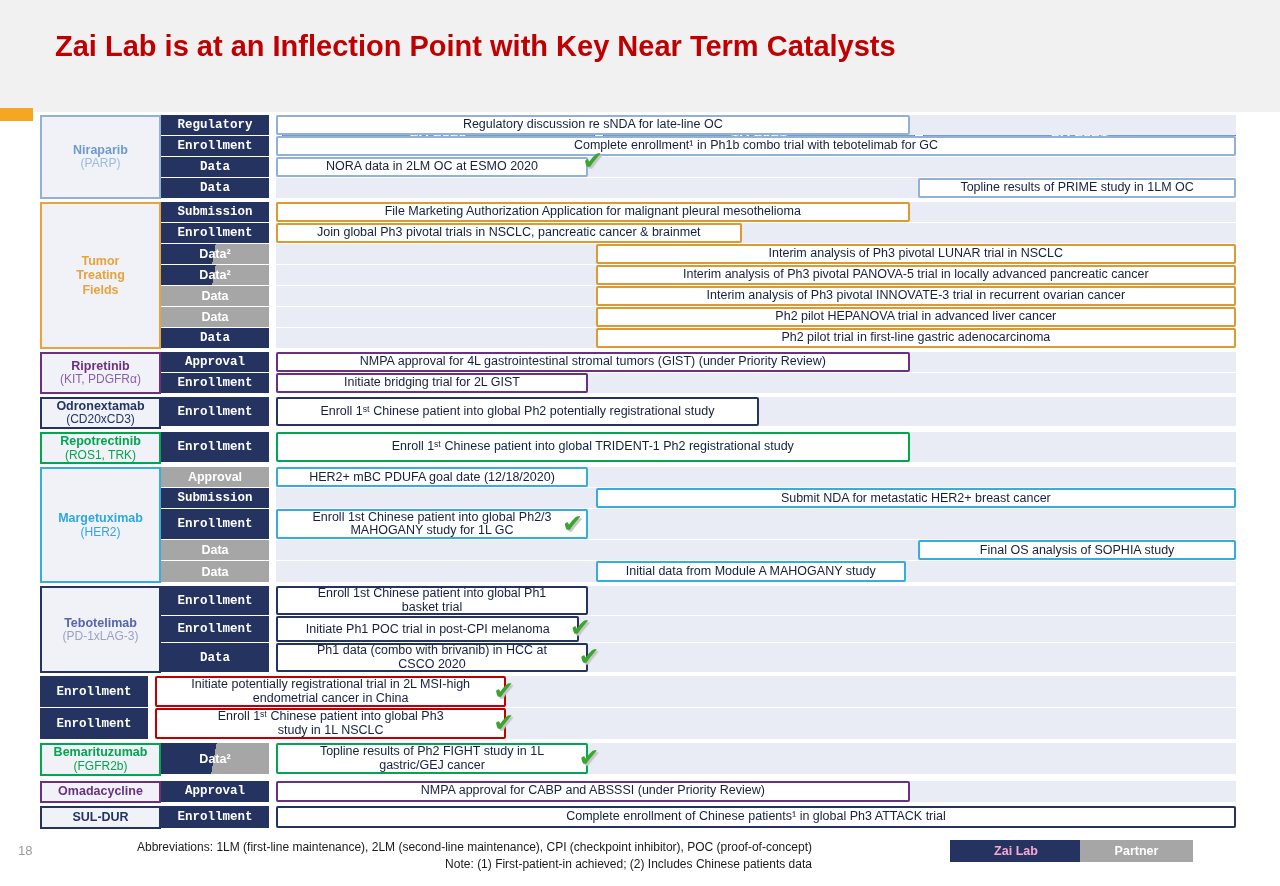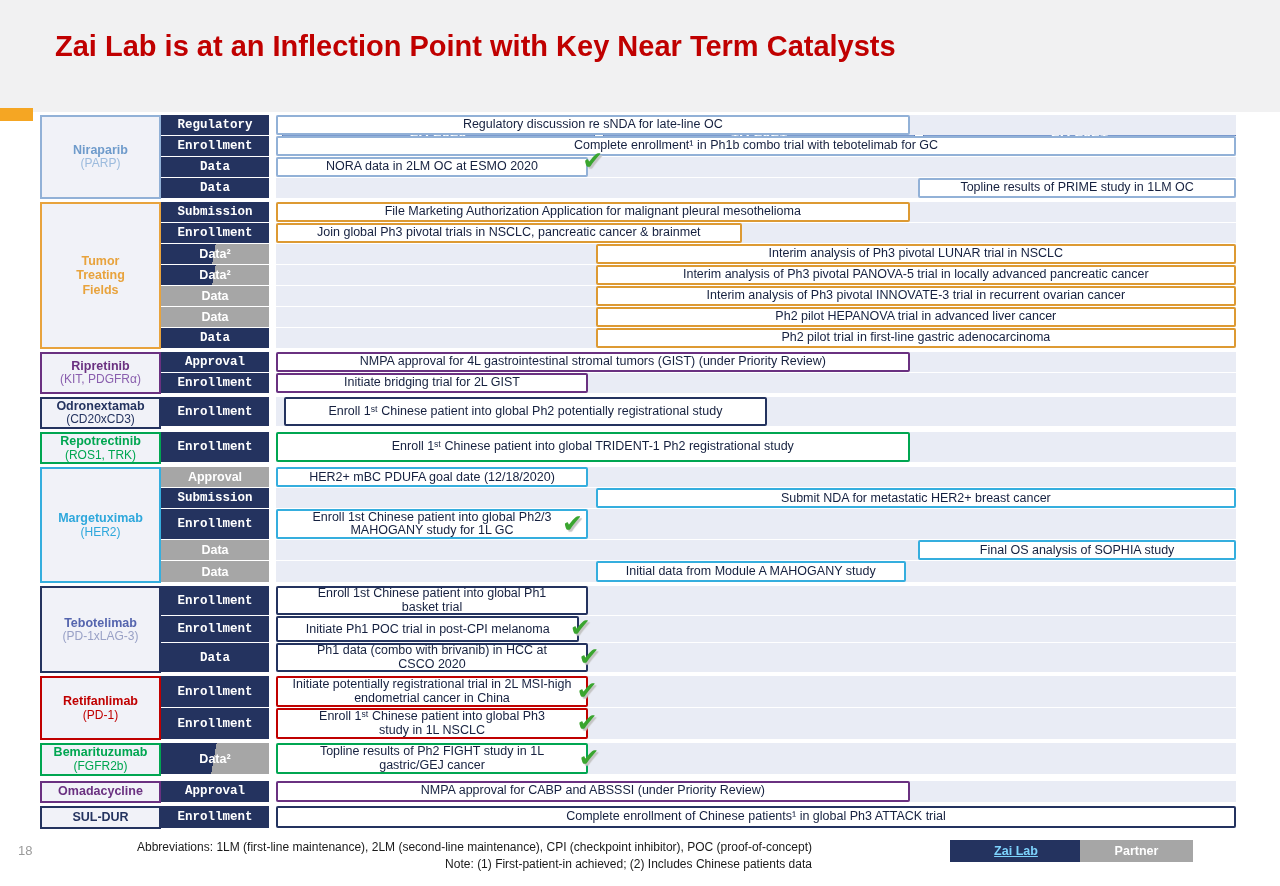--- a/index.html
+++ b/index.html
@@ -38,21 +38,21 @@
   .b-navy{border-color:#24335f;}
   .b-green{border-color:#00a651;}
   .b-cyan{border-color:#35aede;}
   .b-red{border-color:#c00000;}
   .check{position:absolute;font-size:25px;font-weight:bold;color:#3aa52f;
          text-shadow:2px 2px 1px #c4c4c4;z-index:5;line-height:1;}
 
   .footer-page{position:absolute;left:18px;top:843px;font-size:13px;color:#9a9a9a;}
   .footer-notes{position:absolute;left:137px;top:839px;font-size:12px;color:#1a1a1a;line-height:1.4;text-align:right;}
   .legend-zai{position:absolute;left:950px;top:840px;width:132px;height:22px;background:#24335f;
-              color:#7dd3fc;font-weight:bold;font-size:12.5px;display:flex;align-items:center;justify-content:center;text-decoration:underline;}
+              color:#f9a8d4;font-weight:bold;font-size:12.5px;display:flex;align-items:center;justify-content:center;}
   .legend-partner{position:absolute;left:1080px;top:840px;width:113px;height:22px;background:#a6a6a6;
               color:#fff;font-weight:bold;font-size:12.5px;display:flex;align-items:center;justify-content:center;}
 </style>
 </head>
 <body>
 
 <div class="slide">
   <div class="top-band"></div>
   <div class="orange-accent"></div>
   <div class="title">Zai Lab is at an Inflection Point with Key Near Term Catalysts</div>
@@ -198,21 +198,21 @@
 
     <div class="group" style="--bc:#24335f;--nc:#24335f">
       <div class="drug-box">
         <div class="drug-name">Odronextamab</div>
         <div class="drug-sub">(CD20xCD3)</div>
       </div>
       <div class="rows">
         <div class="row" style="height:29px">
           <div class="rlabel lab-navy">Enrollment</div>
           <div class="tl">
-            <div class="bar b-navy" style="left:8px;width:50.3%">
+            <div class="bar b-navy" style="left:0;width:50.3%">
                 <span>Enroll 1ˢᵗ Chinese patient into global Ph2 potentially registrational study</span>
               </div>
           </div>
         </div>
       </div>
     </div>
 
     <div class="group" style="--bc:#00a651;--nc:#00a651">
       <div class="drug-box">
         <div class="drug-name">Repotrectinib</div>
@@ -309,24 +309,20 @@
             <div class="bar b-navy w240" style="left:0;width:32.5%">
                 <span>Ph1 data (combo with brivanib) in HCC at CSCO 2020</span>
               </div>
             <span class="check" style="left:31.5%;top:1px">✔</span>
           </div>
         </div>
       </div>
     </div>
 
     <div class="group" style="--bc:#c00000;--nc:#c00000">
-      <div class="drug-box">
-        <div class="drug-name">Retifanlimab</div>
-        <div class="drug-sub">(PD-1)</div>
-      </div>
       <div class="rows">
         <div class="row" style="height:31px">
           <div class="rlabel lab-navy">Enrollment</div>
           <div class="tl">
             <div class="bar b-red" style="left:0;width:32.5%">
                 <span>Initiate potentially registrational trial in 2L MSI-high endometrial cancer in China</span>
               </div>
             <span class="check" style="left:31.3%;top:2px">✔</span>
           </div>
         </div>

